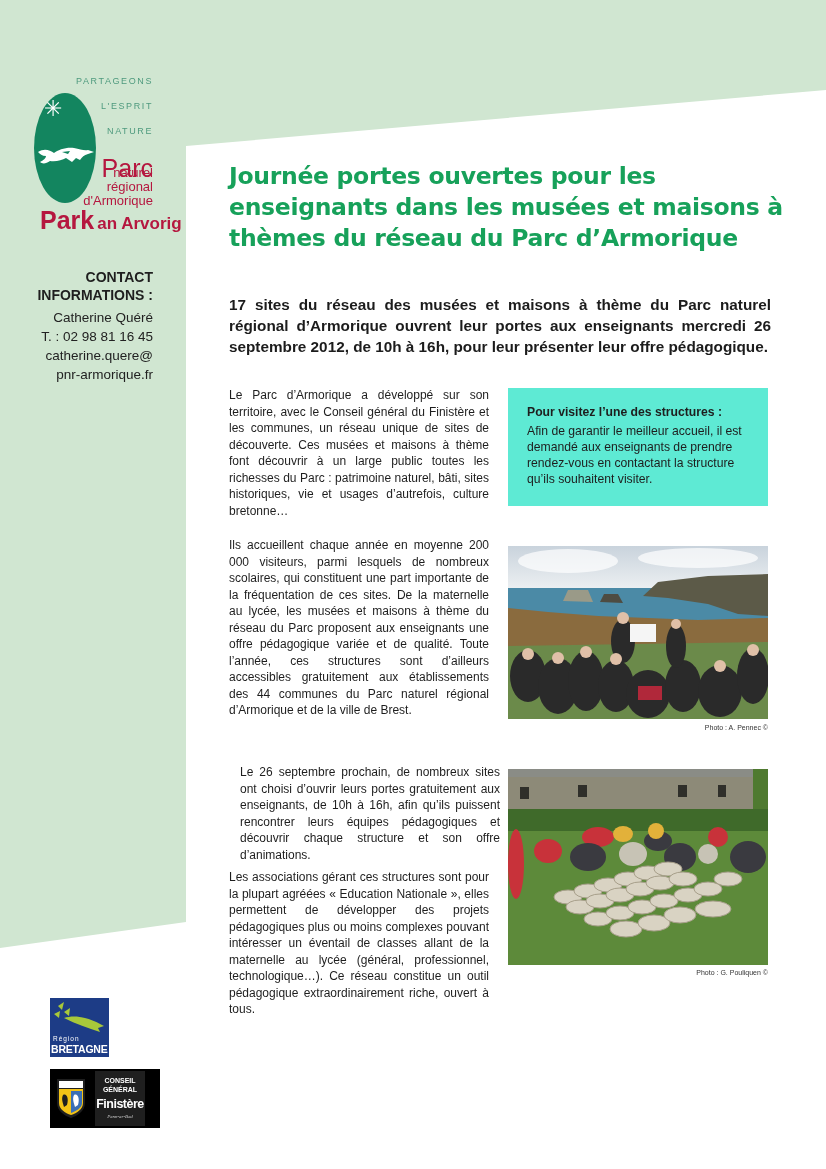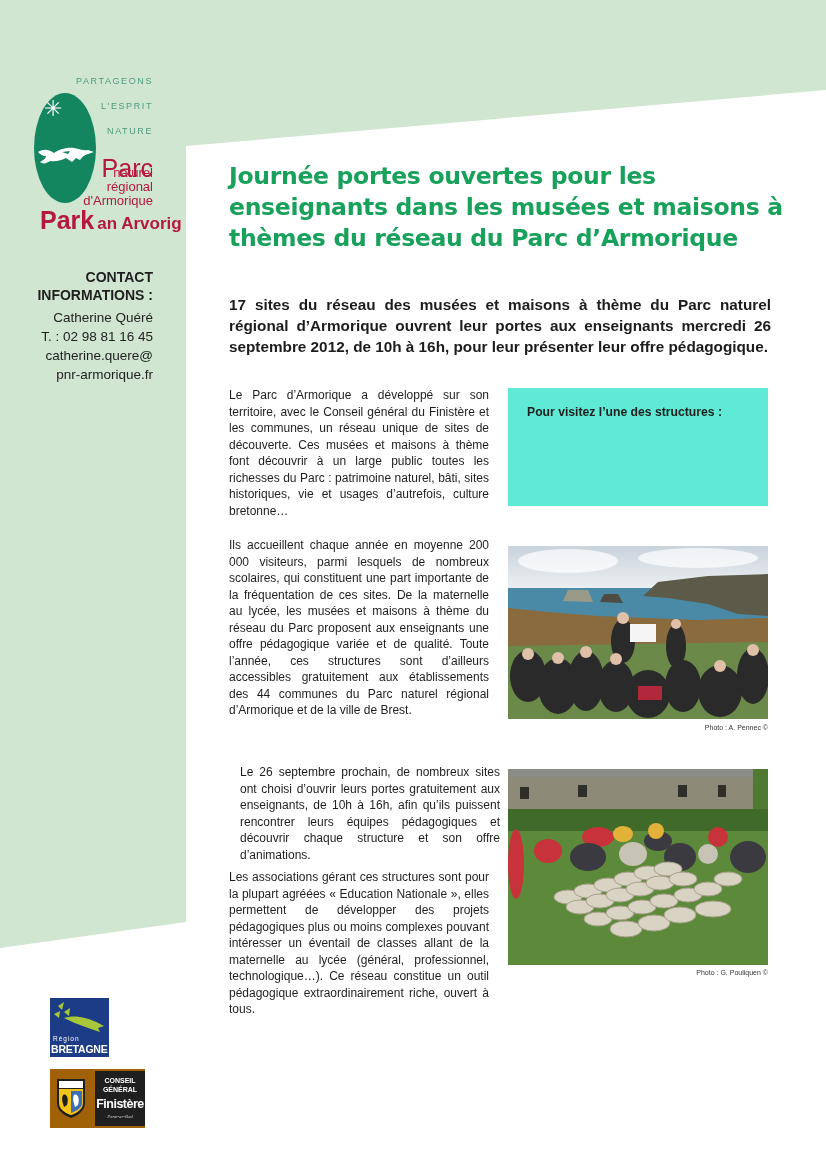--- a/index.html
+++ b/index.html
@@ -50,21 +50,21 @@
     .photo1 { top: 546px; height: 173px; }
     .photo2 { top: 769px; height: 196px; }
     .caption { position: absolute; right: 58px; font-family: "Liberation Sans", sans-serif; font-size: 7px; color: #333; white-space: nowrap; }
     .cap1 { top: 724px; }
     .cap2 { top: 969px; }
 
     
     .bretagne { position: absolute; left: 50px; top: 998px; width: 59px; height: 59px; background: #1d3c86; overflow: hidden; }
     .bretagne-region { position: absolute; left: 3px; top: 37px; color: #fff; font-size: 6.5px; font-family: "Liberation Sans", sans-serif; letter-spacing: 1px; }
     .bretagne-name { position: absolute; left: 1px; top: 45px; color: #fff; font-size: 10.5px; font-weight: bold; font-family: "Liberation Sans", sans-serif; letter-spacing: -0.2px; }
-    .finistere { position: absolute; left: 50px; top: 1069px; width: 95px; height: 59px; background: #a16207; }
+    .finistere { position: absolute; left: 50px; top: 1069px; width: 95px; height: 59px; background: #000000; padding-left: 15px; }
     .finistere-black { position: absolute; left: 45px; top: 2px; width: 50px; height: 55px; background: #1f1f1f; }
     .fin-t1, .fin-t2 { position: absolute; width: 50px; left: 45px; text-align: center; color: #fff; font-family: "Liberation Sans", sans-serif; font-weight: bold; font-size: 7px; line-height: 8px; }
     .fin-t1 { top: 8px; }
     .fin-t2 { top: 17px; }
     .fin-name { position: absolute; left: 43px; top: 28px; width: 54px; text-align: center; color: #fff; font-family: "Liberation Sans", sans-serif; font-weight: bold; font-size: 12.5px; letter-spacing: -0.5px; }
     .fin-sub { position: absolute; left: 45px; top: 45px; width: 50px; text-align: center; color: #ccc; font-style: italic; font-size: 5px; font-family: "Liberation Serif", serif; }
     .fin-shield { position: absolute; left: 5px; top: 8px; width: 32px; height: 42px; }
   </style>
 </head>
 <body>
@@ -104,20 +104,21 @@
 <h1 class="title" style="margin:0">Journée portes ouvertes pour les enseignants dans les musées et maisons à thèmes du réseau du Parc d’Armorique</h1>
 <p class="lead" style="margin:0">17 sites du réseau des musées et maisons à thème du Parc naturel régional d’Armorique ouvrent leur portes aux enseignants mercredi 26 septembre 2012, de 10h à 16h, pour leur présenter leur offre pédagogique.</p>
 
 <p class="col p1" style="margin:0">Le Parc d’Armorique a développé sur son territoire, avec le Conseil général du Finistère et les communes, un réseau unique de sites de découverte. Ces musées et maisons  à thème font découvrir à un large public toutes les richesses du Parc : patrimoine naturel, bâti, sites historiques, vie et usages d’autrefois, culture bretonne…</p>
 <p class="col p2" style="margin:0">Ils accueillent chaque année en moyenne 200 000 visiteurs, parmi  lesquels de nombreux scolaires, qui constituent une part importante de la fréquentation de ces sites. De la maternelle au lycée, les musées et maisons à thème du réseau du Parc proposent aux enseignants une offre pédagogique variée et de qualité. Toute l’année, ces structures sont d’ailleurs accessibles gratuitement aux établissements des 44 communes du Parc naturel régional d’Armorique et de la ville de Brest.</p>
 <p class="col p3" style="margin:11px">Le 26 septembre prochain, de nombreux sites ont choisi d’ouvrir leurs portes gratuitement aux enseignants, de 10h à 16h, afin qu’ils puissent rencontrer leurs équipes pédagogiques et découvrir chaque structure et son offre d’animations.</p>
 <p class="col p4" style="margin:0">Les associations gérant ces structures sont pour la plupart agréées « Education Nationale », elles permettent de développer des projets pédagogiques plus ou moins complexes pouvant intéresser un éventail de classes allant de la maternelle au lycée (général, professionnel, technologique…). Ce réseau constitue un outil pédagogique extraordinairement riche, ouvert à tous.</p>
 
 <div class="infobox">
   <div class="infobox-title">Pour visitez l’une des structures :</div>
+  <div>Afin de garantir le meilleur accueil, il est demandé aux enseignants de prendre rendez-vous en contactant la structure qu’ils souhaitent visiter.</div>
 </div>
 
 <div class="photo photo1">
   <svg width="260" height="173" viewBox="0 0 260 173">
     <defs>
       <linearGradient id="sky1" x1="0" y1="0" x2="0" y2="1">
         <stop offset="0" stop-color="#c9d3dc"></stop>
           <stop offset="1" stop-color="#eef1f3"></stop>
       </linearGradient>
     </defs>

